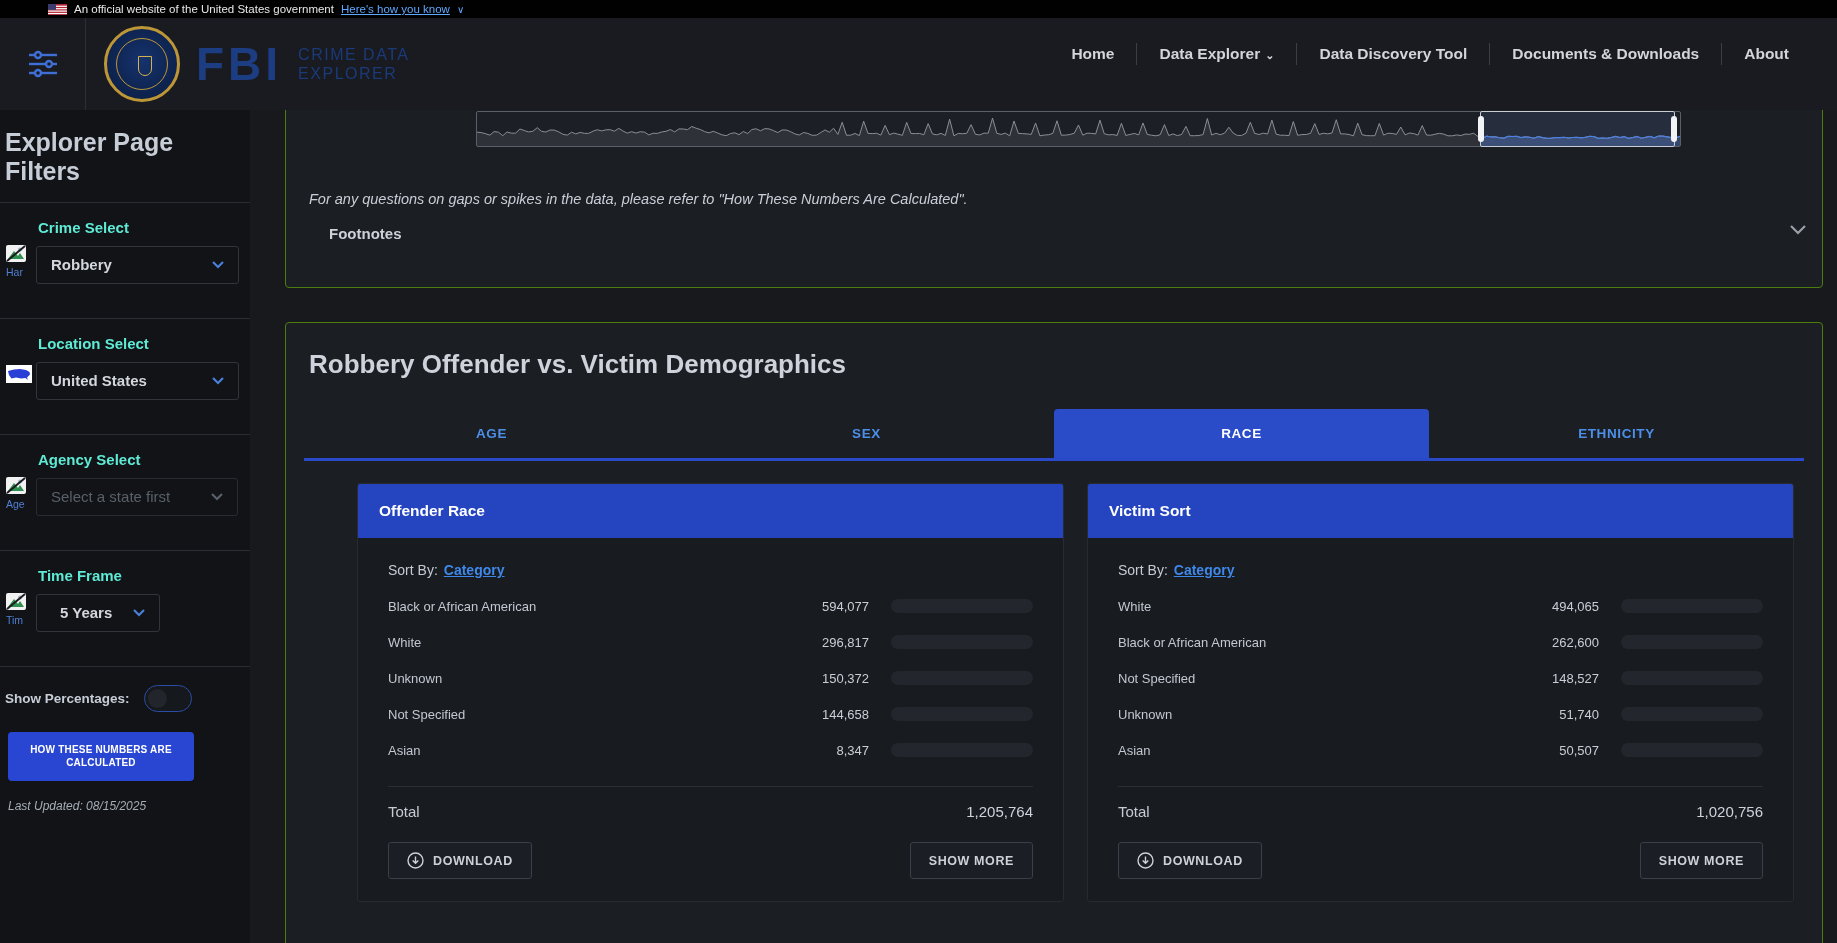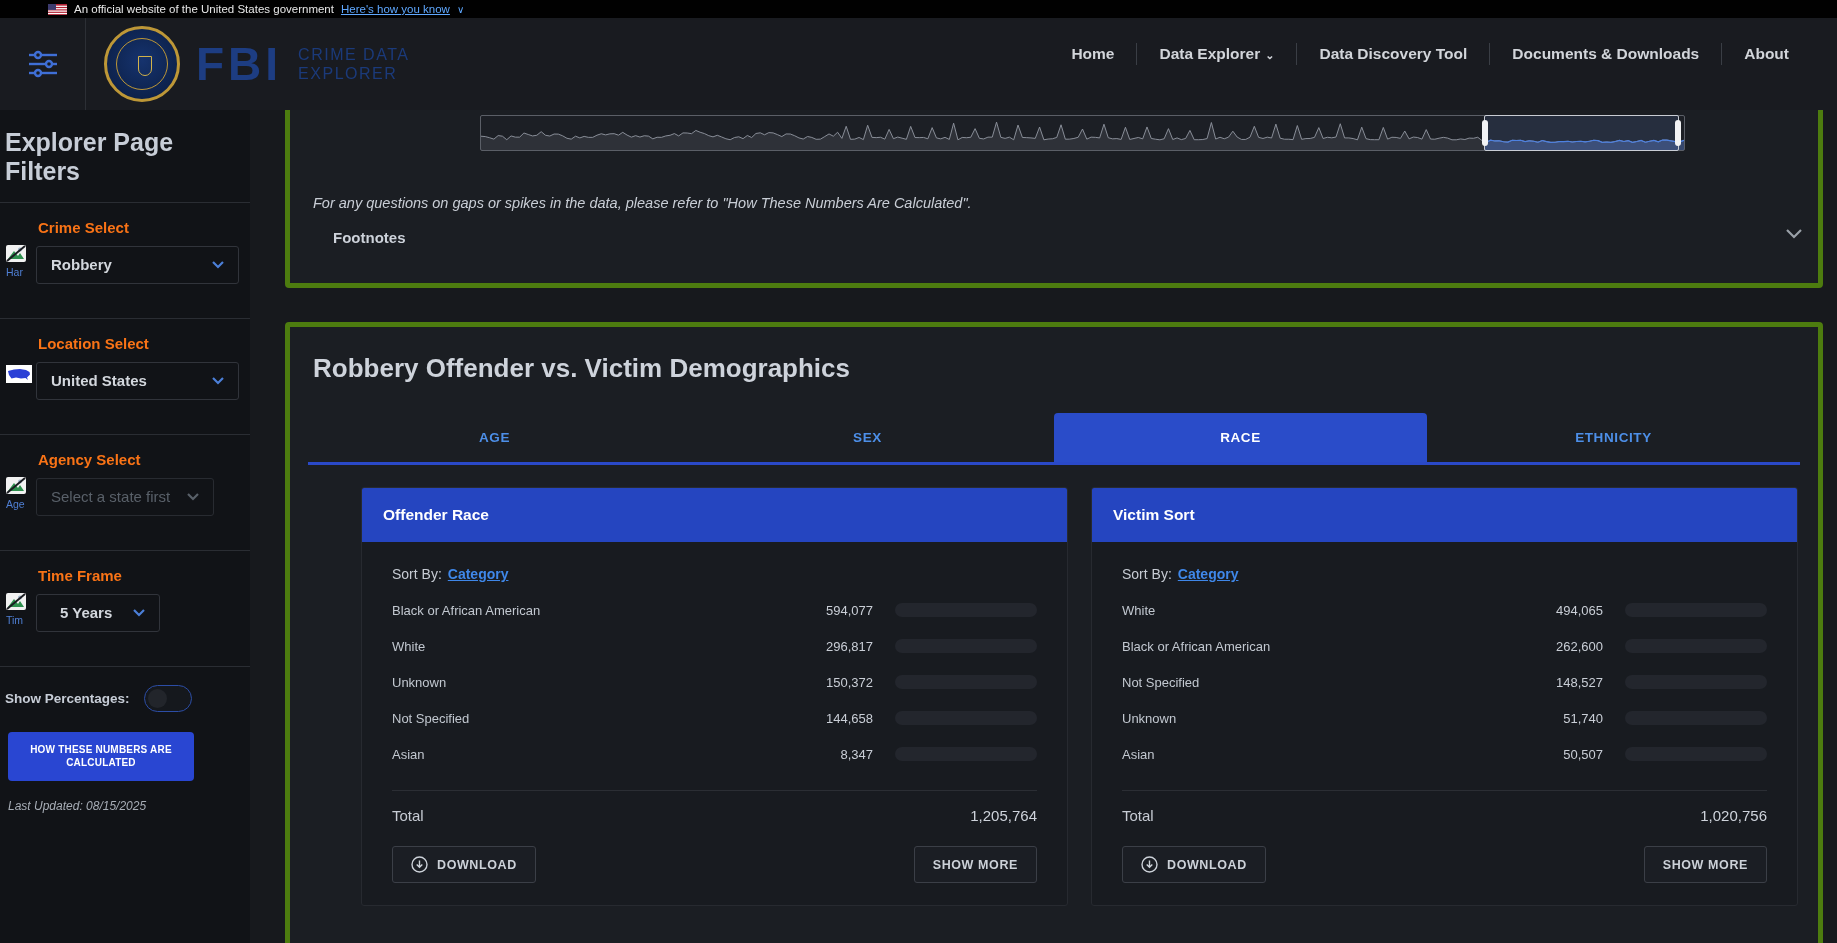--- a/index.html
+++ b/index.html
@@ -36,42 +36,42 @@
   .nav-caret { font-size:11px; color:#d2d5da; margin-left:5px; }
 
   
   .sidebar { position:absolute; left:0; top:110px; width:250px; bottom:0; background:#111317;
     padding-top:12px; }
   .sb-title { margin:6px 6px 0 5px; font-size:25px; font-weight:bold; color:#c7cdd7; line-height:1.15; }
   .sb-divider { border-top:1px solid #2a2d33; margin-top:16px; }
   .filter-group { position:relative; padding:16px 0 18px 0; }
   .fg-icon { position:absolute; left:6px; top:42px; width:28px; height:38px; overflow:hidden; }
   .fg-alt { display:block; color:#4f7fd4; font-size:10.5px; white-space:nowrap; overflow:hidden; width:26px; }
-  .fg-label { margin-left:38px; font-size:15px; font-weight:bold; color:#f97316; }
+  .fg-label { margin-left:38px; font-size:15px; font-weight:bold; color:#5eead4; }
   .fg-select { margin-left:36px; margin-top:10px; width:203px; height:38px; border:1px solid #31343b;
     border-radius:3px; display:flex; align-items:center; justify-content:space-between; padding:0 14px;
     cursor:pointer; background:transparent; }
   .fg-select .val { font-size:15px; font-weight:bold; color:#d3d7dd; }
   .fg-select.disabled { border-color:#282b31; cursor:default; }
   .fg-select.disabled .val { color:#596069; font-weight:normal; }
   .fg-select.narrow { width:124px;padding-left:23px; }
   .sb-toggle-row { display:flex; align-items:center; gap:14px; padding:18px 6px 6px 5px; }
   .sb-toggle-label { font-size:13.5px; font-weight:bold; color:#c7cdd7; }
   .toggle { width:48px; height:27px; border-radius:14px; border:1px solid #2c4da6; background:#15181d;
     position:relative; cursor:pointer; }
   .toggle .knob { position:absolute; left:3px; top:3px; width:19px; height:19px; border-radius:50%;
     background:#22252b; }
   .calc-btn { margin:14px 0 0 8px; width:186px; background:#2946d2; color:#fff; font-size:10px;
     font-weight:bold; text-align:center; padding:11px 8px; border-radius:4px; line-height:1.35;
     cursor:pointer; letter-spacing:.2px; }
   .last-updated { margin:18px 0 0 8px; font-style:italic; font-size:12px; color:#a7adb6; }
 
   
   .main { position:absolute; left:250px; top:110px; right:0; bottom:0; background:#17191d; overflow:hidden; }
-  .panel { position:absolute; background:#1b1e23; border:5px solid #4d7c0f; border-radius:4px; }
+  .panel { position:absolute; background:#1b1e23; border:1px solid #4d7c0f; border-radius:4px; }
   #panel-trend { left:35px; top:-16px; width:1538px; height:194px; }
   #panel-demo  { left:35px; top:212px; width:1538px; height:700px; }
 
   
   .brush-wrap { position:absolute; left:190px; top:16px; width:1205px; height:36px;
     border:1px solid #5b5f67; border-radius:2px; background:#1c1f25; }
   .brush-wrap svg { display:block; width:100%; height:100%; }
   .brush-sel { position:absolute; top:-1px; bottom:-1px; left:83.4%; width:16.2%;
     border:1px solid #c9cdd4; background:rgba(95,125,195,.16); border-radius:2px; cursor:grab; }
   .brush-sel::before, .brush-sel::after { content:""; position:absolute; top:50%; margin-top:-13px;
@@ -209,21 +209,21 @@
     <div class="fg-icon">
       <svg width="20" height="17" viewBox="0 0 20 17">
           <rect width="20" height="17" rx="2" fill="#f2f2f2"></rect>
           <polygon points="2,14 8,6 12,11 14,8 18,14" fill="#2e8f4e"></polygon>
           <circle cx="14" cy="4.5" r="2" fill="#9fb3c8"></circle>
           <line x1="1" y1="16" x2="19" y2="1" stroke="#1a1c21" stroke-width="2"></line>
         </svg>
       <span class="fg-alt">Age</span>
     </div>
     <div class="fg-label">Agency Select</div>
-    <div class="fg-select disabled" style="width:178px;">
+    <div class="fg-select disabled" style="width:202px;">
       <span class="val">Select a state first</span>
       <svg width="12" height="8" viewBox="0 0 12 8">
           <path d="M1 1 L6 6 L11 1" stroke="#596069" stroke-width="2.2" fill="none"></path>
         </svg>
     </div>
   </div>
   <div class="sb-divider"></div>
 
   <div class="filter-group">
     <div class="fg-icon">

